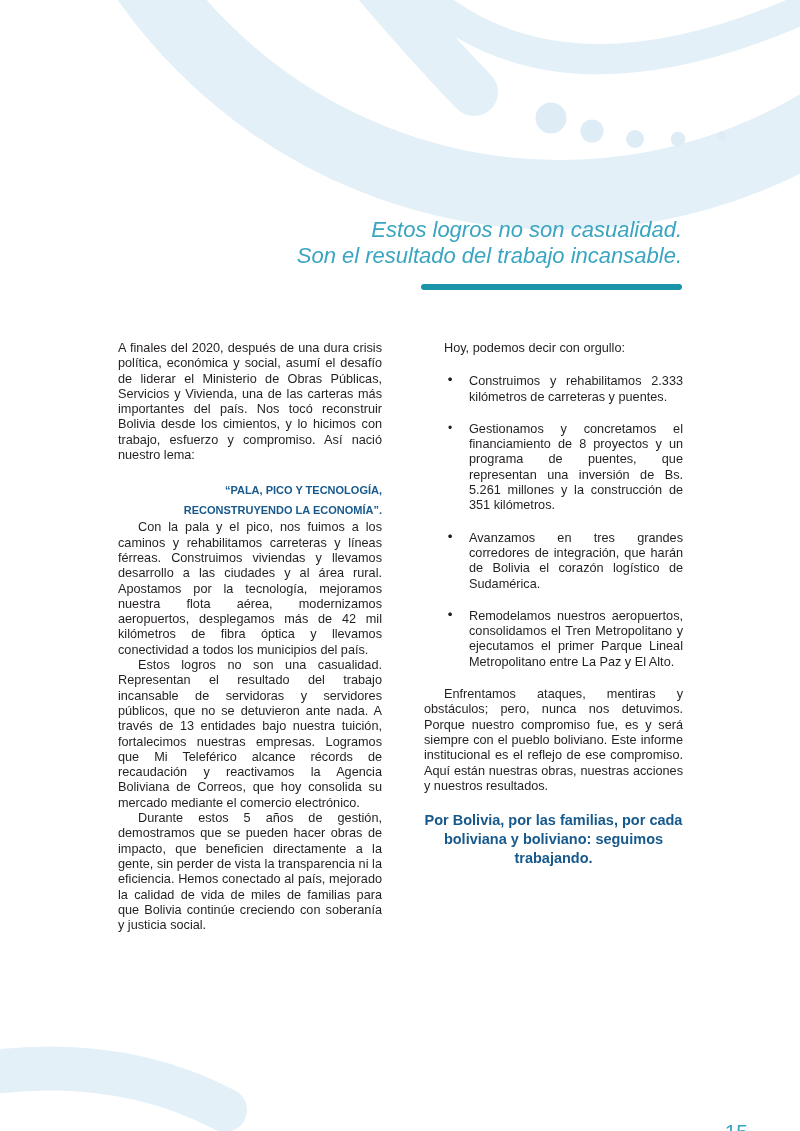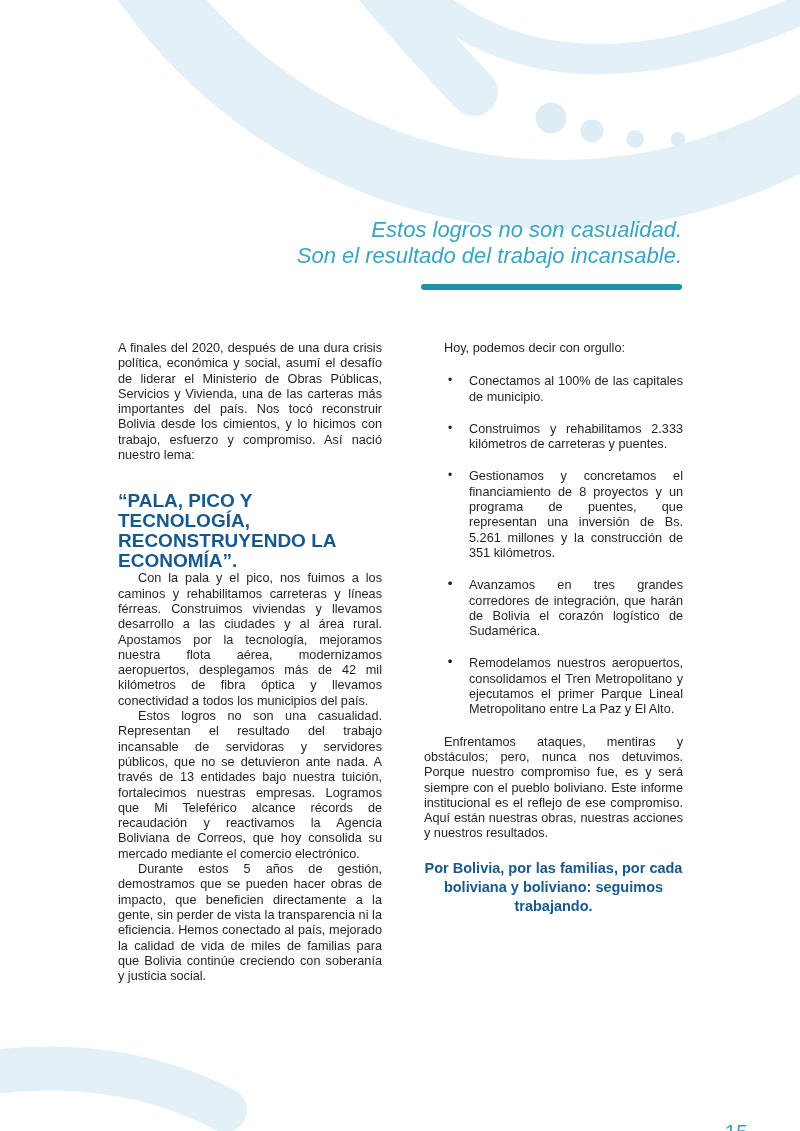--- a/index.html
+++ b/index.html
@@ -49,24 +49,24 @@
     line-height: 15.3px;
     text-align: justify;
   }
   .col-left  { left: 118px; width: 264px; }
   .col-right { left: 424px; width: 259px; }
 
   .col p { margin: 0; }
   .indent { text-indent: 20px; }
 
   .motto {
-    margin-top: 28px;
-    text-align: left;
+    margin-top: 17px;
+    text-align: right;
     font-weight: bold;
-    font-size: 19px;
+    font-size: 11px;
     line-height: 20px;
     color: var(--blue_dark, #17598c);
   }
   .p2 { margin-top: 23px; }
   .p3 { margin-top: 25px; }
   .p4 { margin-top: 28px; }
 
   ul.bullets {
     list-style: none;
     margin: 18px 0 0 0;
@@ -150,21 +150,20 @@
     <p class="indent p2">Con la pala y el pico, nos fuimos a los caminos y rehabilitamos carreteras y líneas férreas. Construimos viviendas y llevamos desarrollo a las ciudades y al área rural. Apostamos por la tecnología, mejoramos nuestra flota aérea, modernizamos aeropuertos, desplegamos más de 42 mil kilómetros de fibra óptica y llevamos conectividad a todos los municipios del país.</p>
     <p class="indent p3">Estos logros no son una casualidad. Representan el resultado del trabajo incansable de servidoras y servidores públicos, que no se detuvieron ante nada. A través de 13 entidades bajo nuestra tuición, fortalecimos nuestras empresas. Logramos que Mi Teleférico alcance récords de recaudación y reactivamos la Agencia Boliviana de Correos, que hoy consolida su mercado mediante el comercio electrónico.</p>
     <p class="indent p4">Durante estos 5 años de gestión, demostramos que se pueden hacer obras de impacto, que beneficien directamente a la gente, sin perder de vista la transparencia ni la eficiencia. Hemos conectado al país, mejorado la calidad de vida de miles de familias para que Bolivia continúe creciendo con soberanía y justicia social.</p>
   </div>
 
   <div class="col col-right">
     <p class="indent">Hoy, podemos decir con orgullo:</p>
     <ul class="bullets">
         <li>
         <span class="marker">•</span>
-        <span>Conectamos al 100% de las capitales de municipio.</span>
       </li>
         <li>
         <span class="marker">•</span>
         <span>Construimos y rehabilitamos 2.333 kilómetros de carreteras y puentes.</span>
       </li>
         <li>
         <span class="marker">•</span>
         <span>Gestionamos y concretamos el financiamiento de 8 proyectos y un programa de puentes, que representan una inversión de Bs. 5.261 millones y la construcción de 351 kilómetros.</span>
       </li>
         <li>

